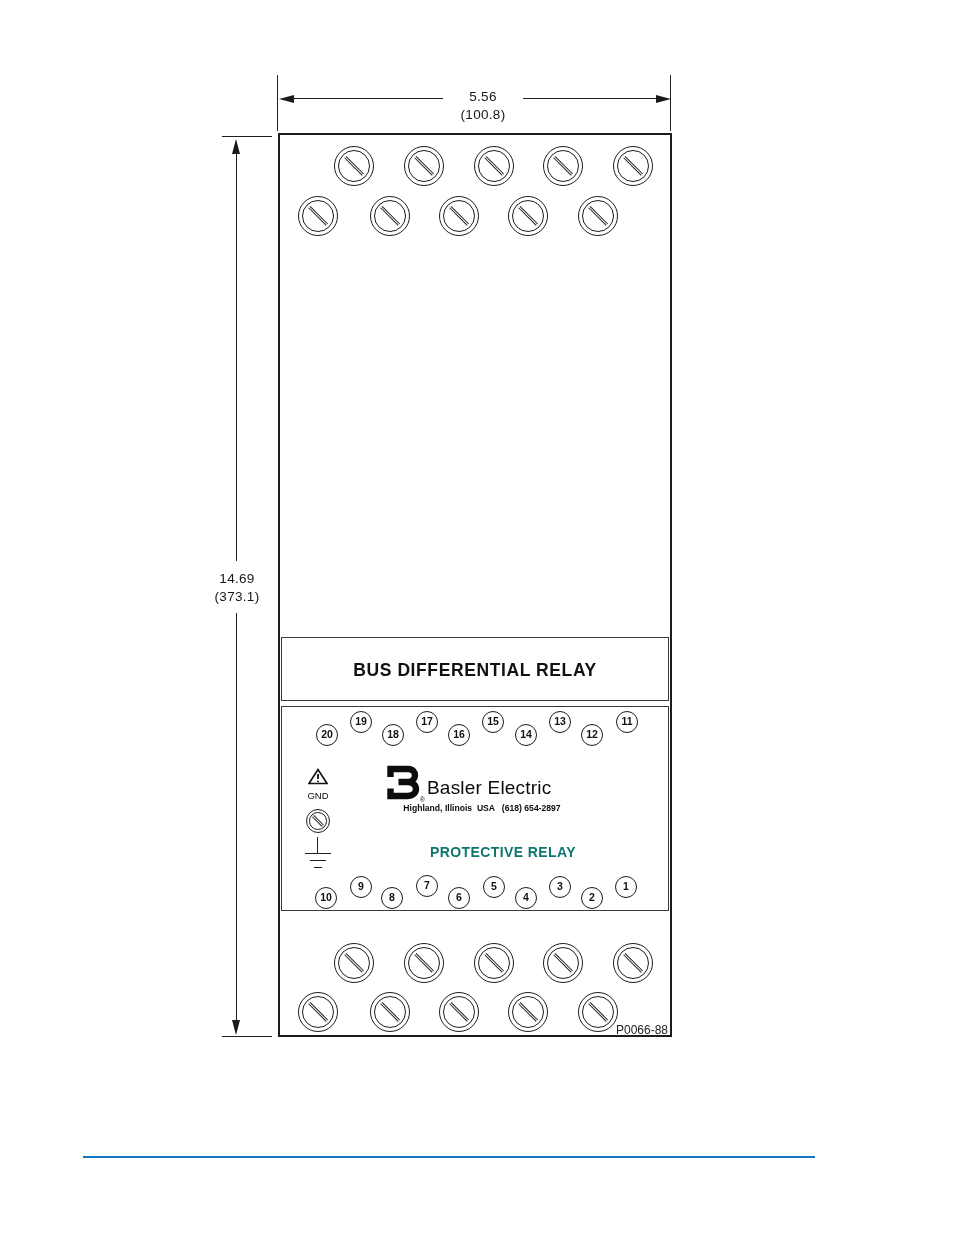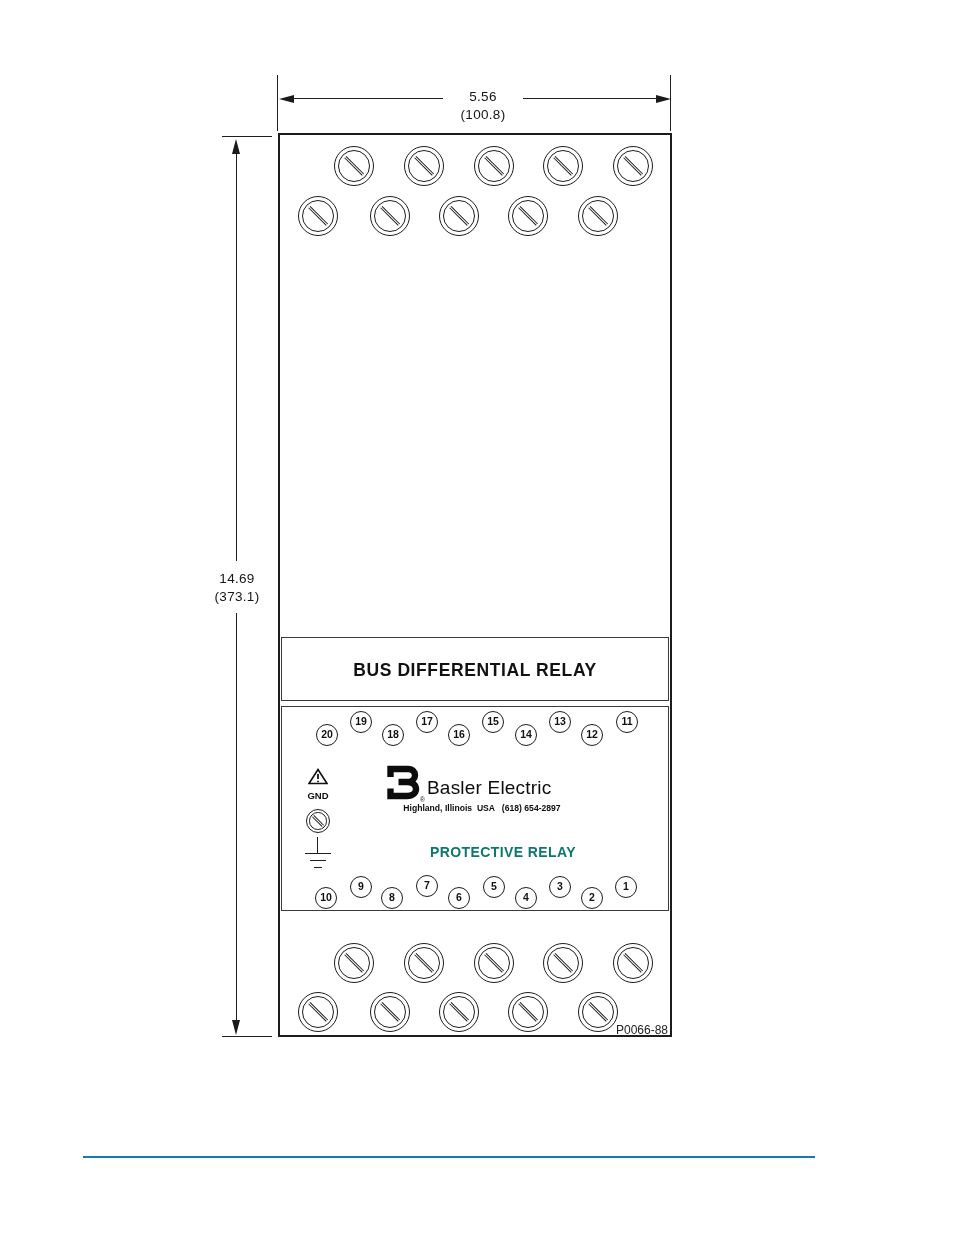--- a/index.html
+++ b/index.html
@@ -34,21 +34,21 @@
   .screw.small::after{width:14px;height:3px;border-top-width:1.3px;border-bottom-width:1.3px;}
   
   .term{position:absolute;width:22px;height:22px;border:1.3px solid #1d1d1d;border-radius:50%;
     box-sizing:border-box;background:#fff;text-align:center;line-height:19.5px;
     font-size:10.5px;font-weight:bold;color:#111;}
   
   .brand-name{position:absolute;font-size:19px;font-weight:normal;letter-spacing:.2px;color:#0c0c0c;}
   .reg-mark{position:absolute;font-size:6.5px;color:#0c0c0c;}
   .address{position:absolute;font-size:8.6px;font-weight:bold;color:#0c0c0c;text-align:center;white-space:pre;}
   .product-line{position:absolute;font-size:14px;font-weight:bold;letter-spacing:.4px;color:#0f766e;text-align:right;}
-  .gnd-label{position:absolute;font-size:9.5px;font-weight:bold;text-align:center;color:#0c0c0c;}
+  .gnd-label{position:absolute;font-size:9.5px;font-weight:normal;text-align:center;color:#0c0c0c;}
   .drawing-number{position:absolute;font-size:12px;color:#222;text-align:right;}
   .footer-rule{position:absolute;height:2px;}
 </style>
 </head>
 <body>
 
 <div class="page">
 
   <div>
     <div class="vline" style="left:277px;top:75px;height:56px;"></div>

